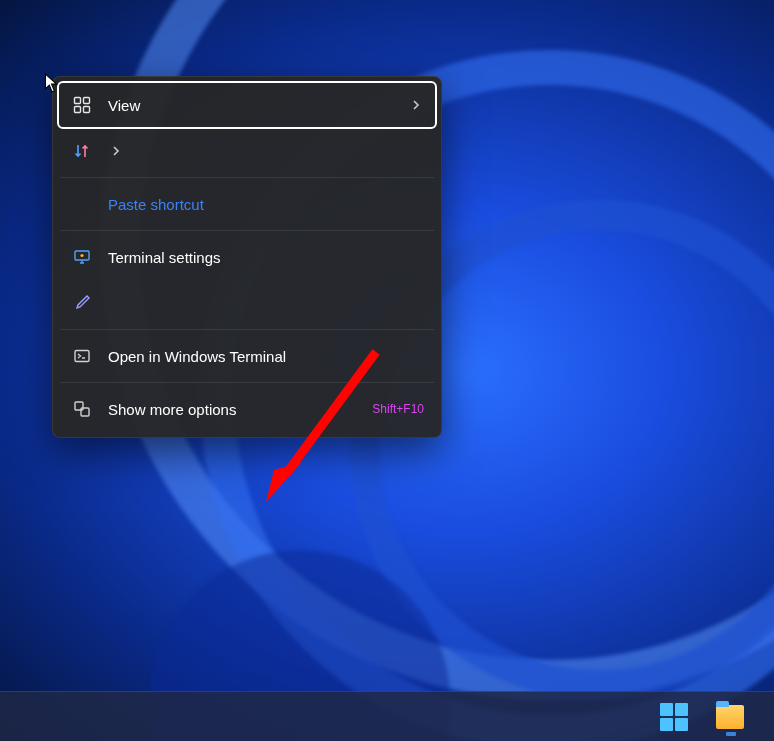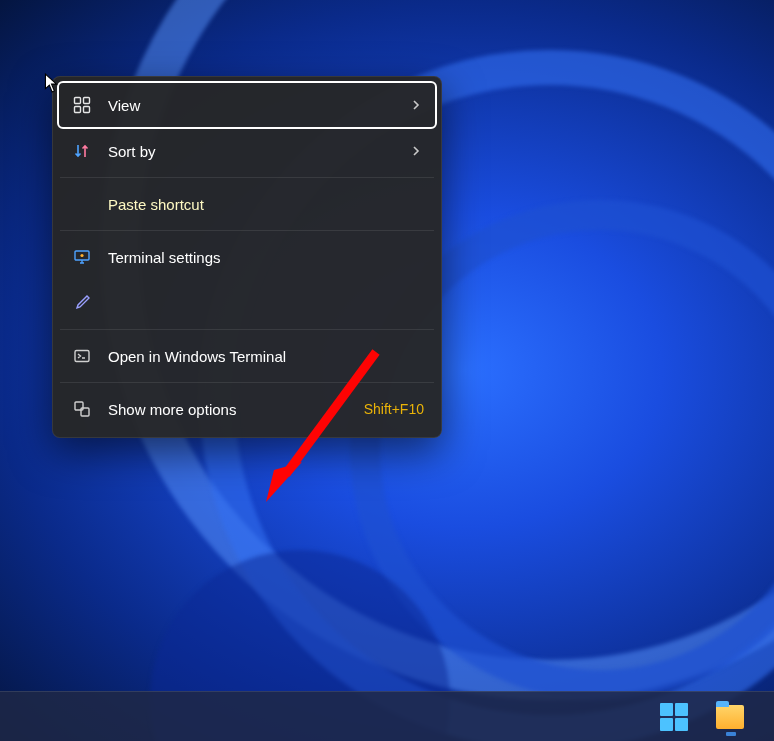--- a/index.html
+++ b/index.html
@@ -48,31 +48,31 @@
       font-size: 15px;
       gap: 16px;
       cursor: default;
     }
     .menu-item.highlighted {
       outline: 2px solid #fff;
       outline-offset: -1px;
       border-radius: 5px;
     }
     .menu-item.highlighted .label { font-weight: 400; }
-    .menu-item.disabled { color: #fef9c3; }
+    .menu-item.disabled { color: #3b82f6; }
     .menu-item .icon {
       width: 20px;
       height: 20px;
       display: flex;
       align-items: center;
       justify-content: center;
       flex-shrink: 0;
     }
     .menu-item .label { flex: 1; }
-    .menu-item .shortcut { color: #eab308; font-size: 14px; }
+    .menu-item .shortcut { color: #d946ef; font-size: 12px; }
     .menu-item .chev { width: 16px; color: #c9c9c9; display: flex; align-items:center; justify-content:center; }
     .separator { height: 1px; background: rgba(255,255,255,0.09); margin: 3px 2px; }
 
     
     .arrow-annotation {
       position: absolute;
       top: 344px;
       left: 258px;
       width: 130px;
       height: 160px;
@@ -148,21 +148,20 @@
     </span>
   </div>
 
   <div class="menu-item">
     <span class="icon">
       <svg width="18" height="18" viewBox="0 0 18 18" fill="none" stroke-width="1.6">
         <path d="M5 3 L5 14 M2.5 11.5 L5 14 L7.5 11.5" stroke="#4ea3ff"></path>
         <path d="M12 15 L12 4 M9.5 6.5 L12 4 L14.5 6.5" stroke="#ff7aa0"></path>
       </svg>
     </span>
-    <span class="label">Sort by</span>
     <span class="chev">
       <svg width="8" height="12" viewBox="0 0 8 12" fill="none" stroke="#c9c9c9" stroke-width="1.6">
           <path d="M2 2 L6 6 L2 10"></path>
         </svg>
     </span>
   </div>
 
   <div class="separator"></div>
 
   <div class="menu-item disabled">

